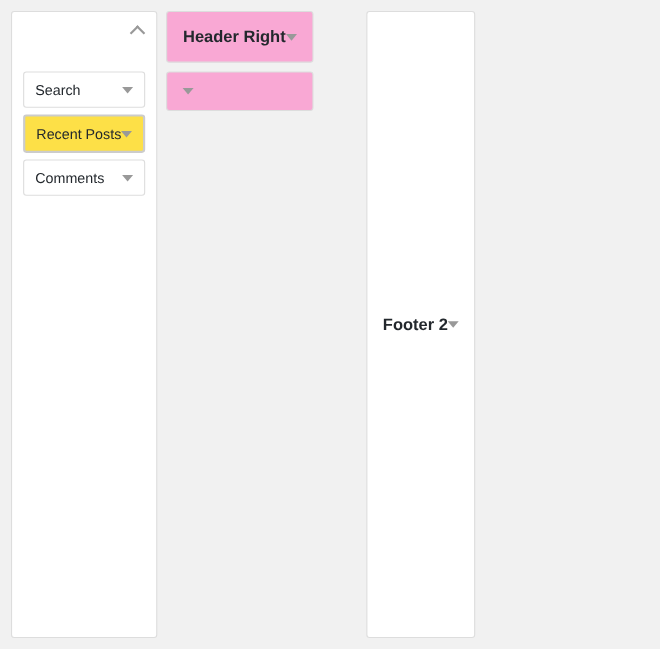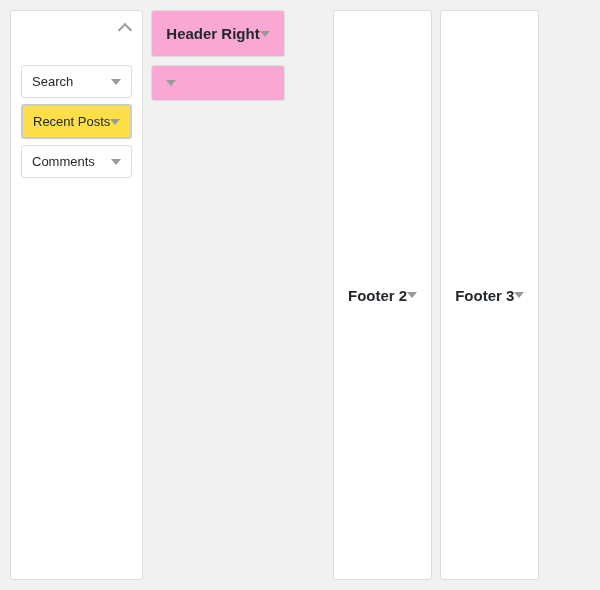--- a/index.html
+++ b/index.html
@@ -180,17 +180,13 @@
     </div>
 
 </div>
 
 <div class="column column-right">
 
 <div class="right-panel">
       <span class="right-panel-title">Footer 2</span>
       <span class="chevron-down"></span>
     </div>
-    <div class="right-panel">
-      <span class="right-panel-title">Footer 3</span>
-      <span class="chevron-down"></span>
-    </div>
   </div>
 
 </body></html>

